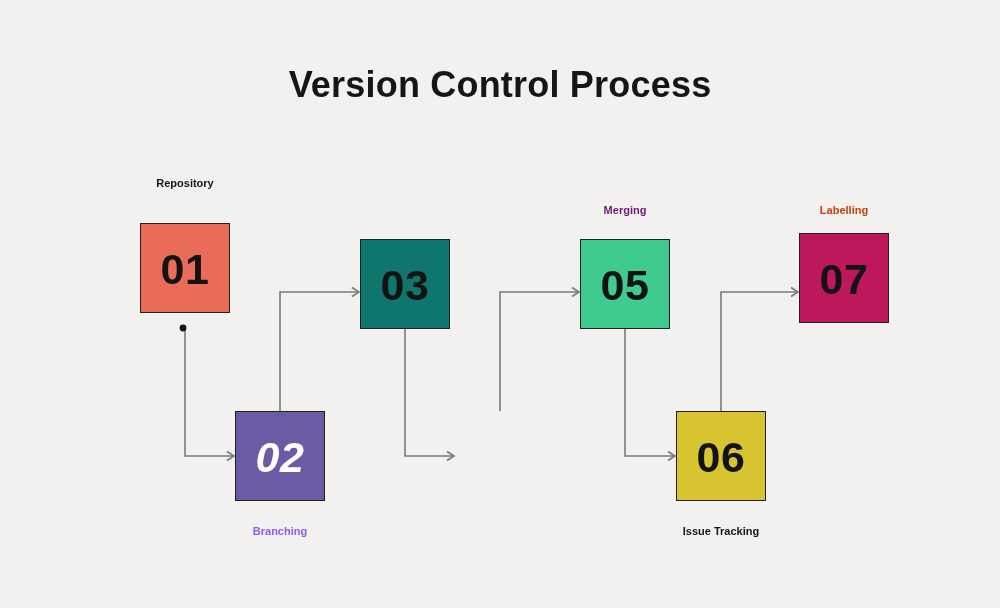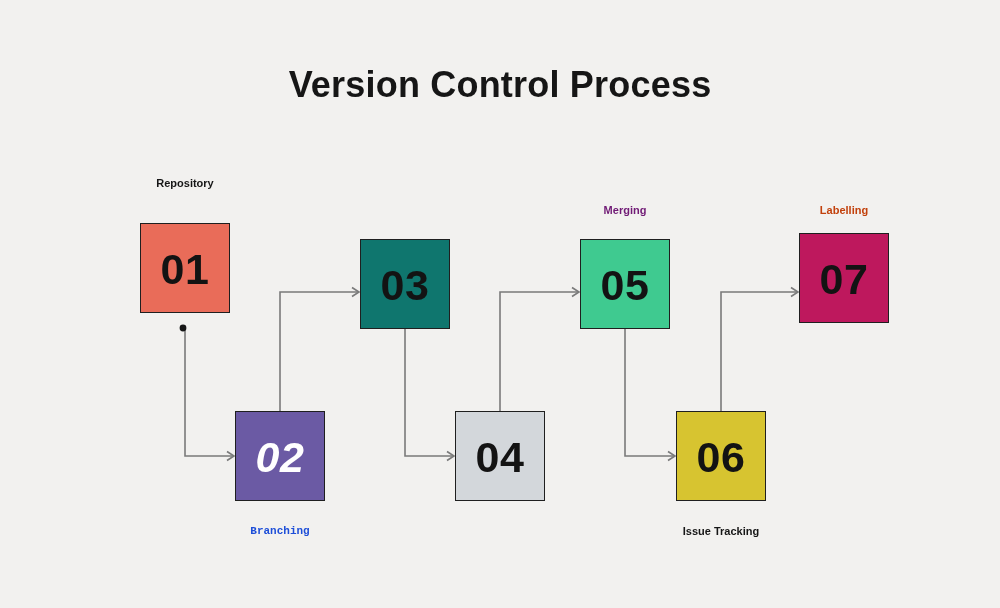--- a/index.html
+++ b/index.html
@@ -85,28 +85,25 @@
     </svg>
 <div class="step-box" style="left: 140px; top: 223px; background: rgb(233, 108, 89); border-color: rgb(31, 31, 31);">
       <div class="step-number" style="color: rgb(19, 19, 19);">01</div>
     </div>
     <div class="step-label" style="color: rgb(22, 22, 22); left: 75px; top: 170px;">
       <div>Repository</div>
     </div>
     <div class="step-box" style="left: 235px; top: 411px; background: rgb(107, 90, 164); border-color: rgb(31, 31, 31); font-style: italic;">
       <div class="step-number" style="color: rgb(255, 255, 255);">02</div>
     </div>
-    <div class="step-label" style="color: #1d4ed8; left: 170px; top: 518px; font-family: Liberation Mono, monospace;">
+    <div class="step-label" style="color: #8b5cf6; left: 170px; top: 518px;">
       <div>Branching</div>
     </div>
     <div class="step-box" style="left: 360px; top: 239px; background: #0f766e; border-color: rgb(31, 31, 31);">
       <div class="step-number" style="color: rgb(19, 19, 19);">03</div>
-    </div>
-    <div class="step-box" style="left: 455px; top: 411px; background: rgb(211, 215, 219); border-color: rgb(31, 31, 31);">
-      <div class="step-number" style="color: rgb(19, 19, 19);">04</div>
     </div>
     <div class="step-box" style="left: 580px; top: 239px; background: rgb(63, 202, 144); border-color: rgb(31, 31, 31);">
       <div class="step-number" style="color: rgb(19, 19, 19);">05</div>
     </div>
     <div class="step-label" style="color: #701a75; left: 515px; top: 197px; text-align: center;">
       <div>Merging</div>
     </div>
     <div class="step-box" style="left: 676px; top: 411px; background: rgb(215, 196, 48); border-color: rgb(31, 31, 31);">
       <div class="step-number" style="color: rgb(19, 19, 19);">06</div>
     </div>

